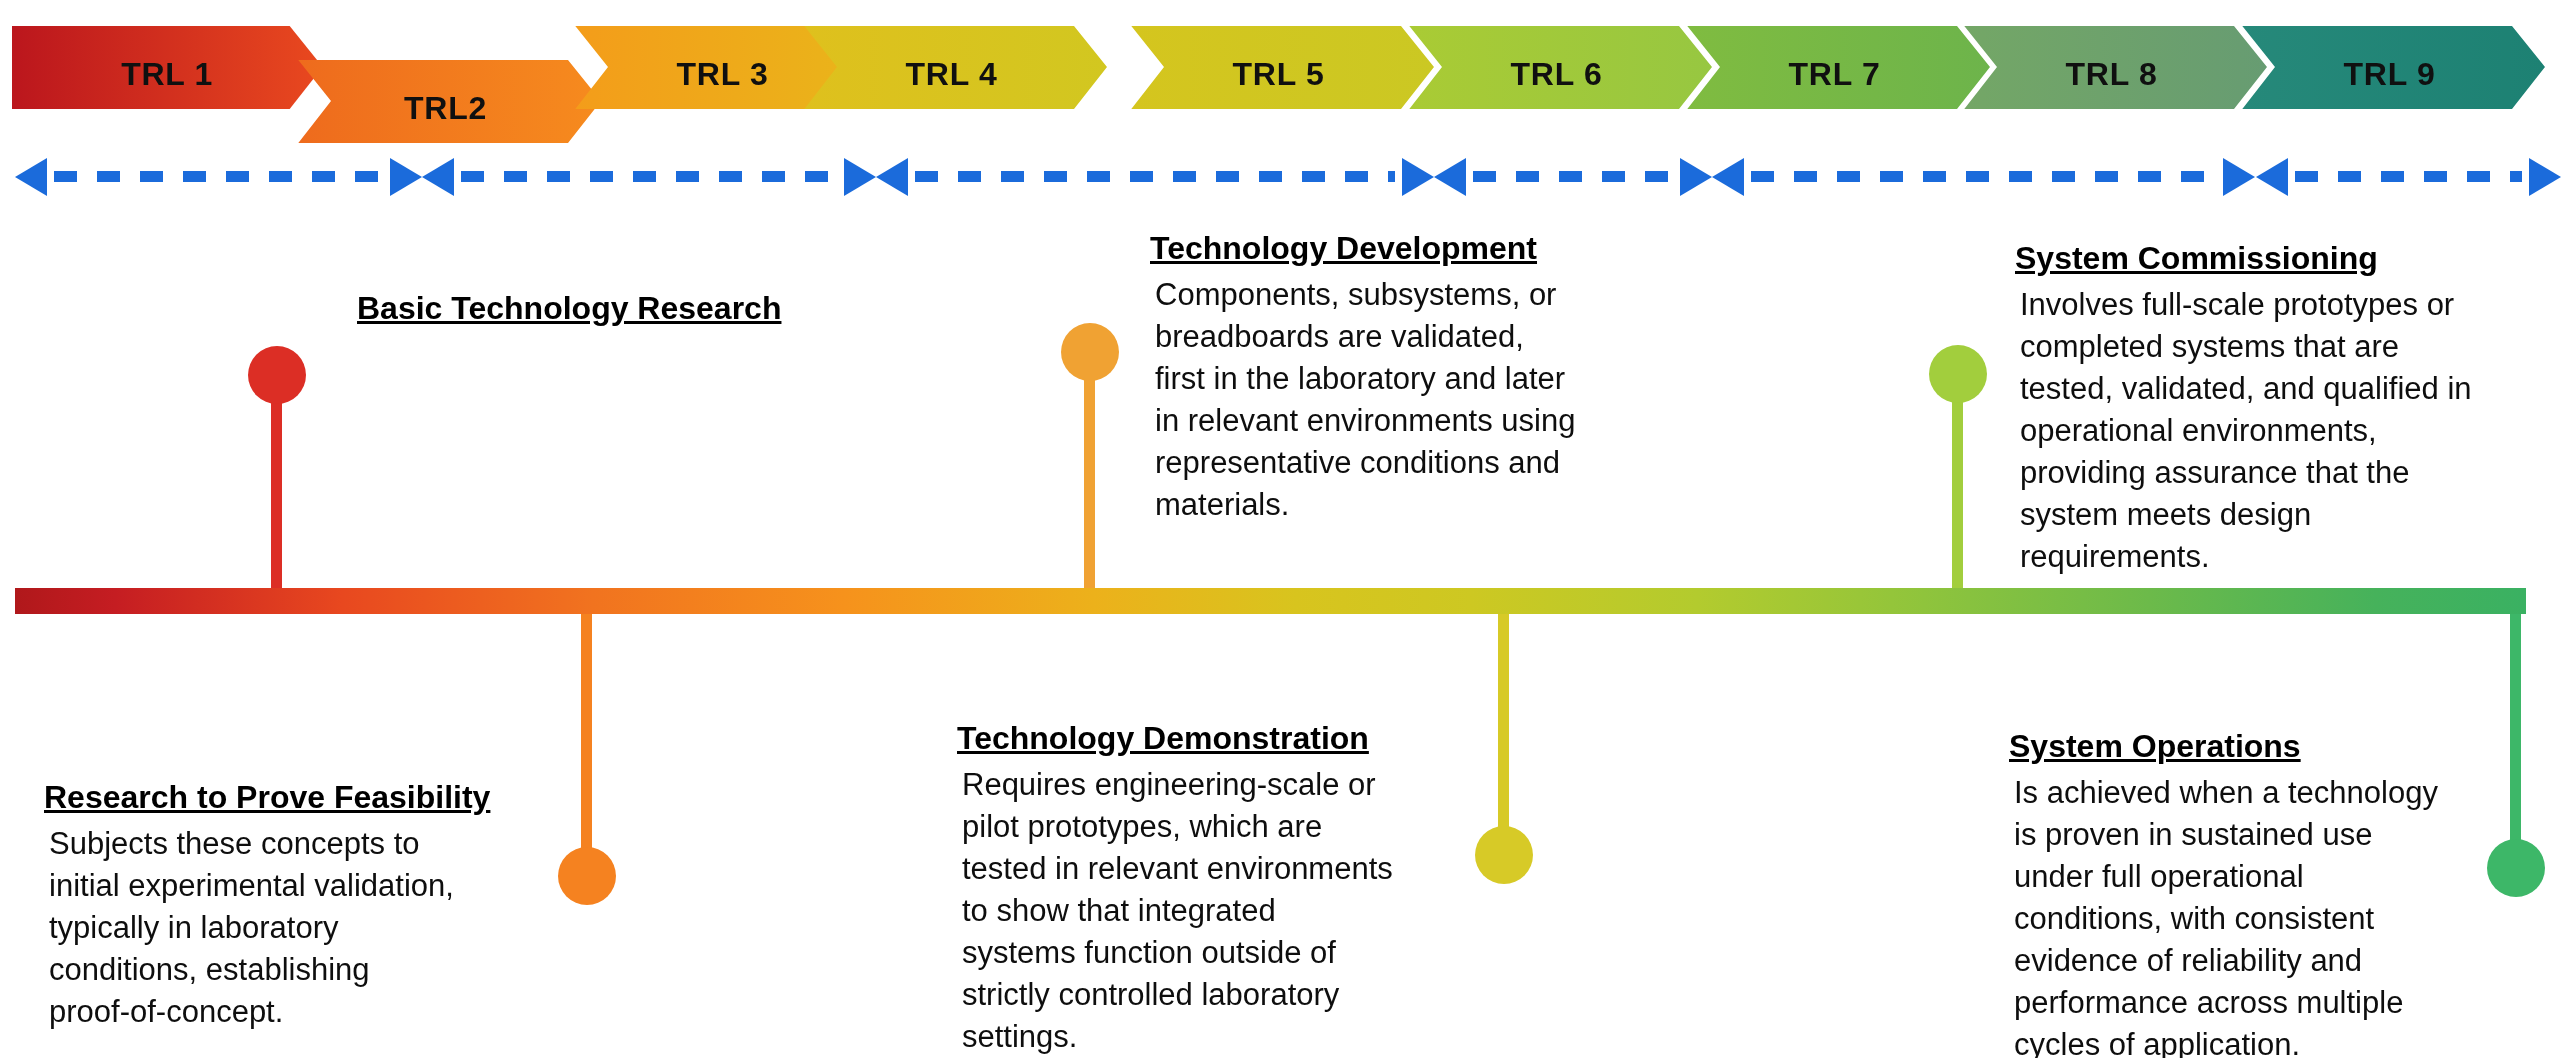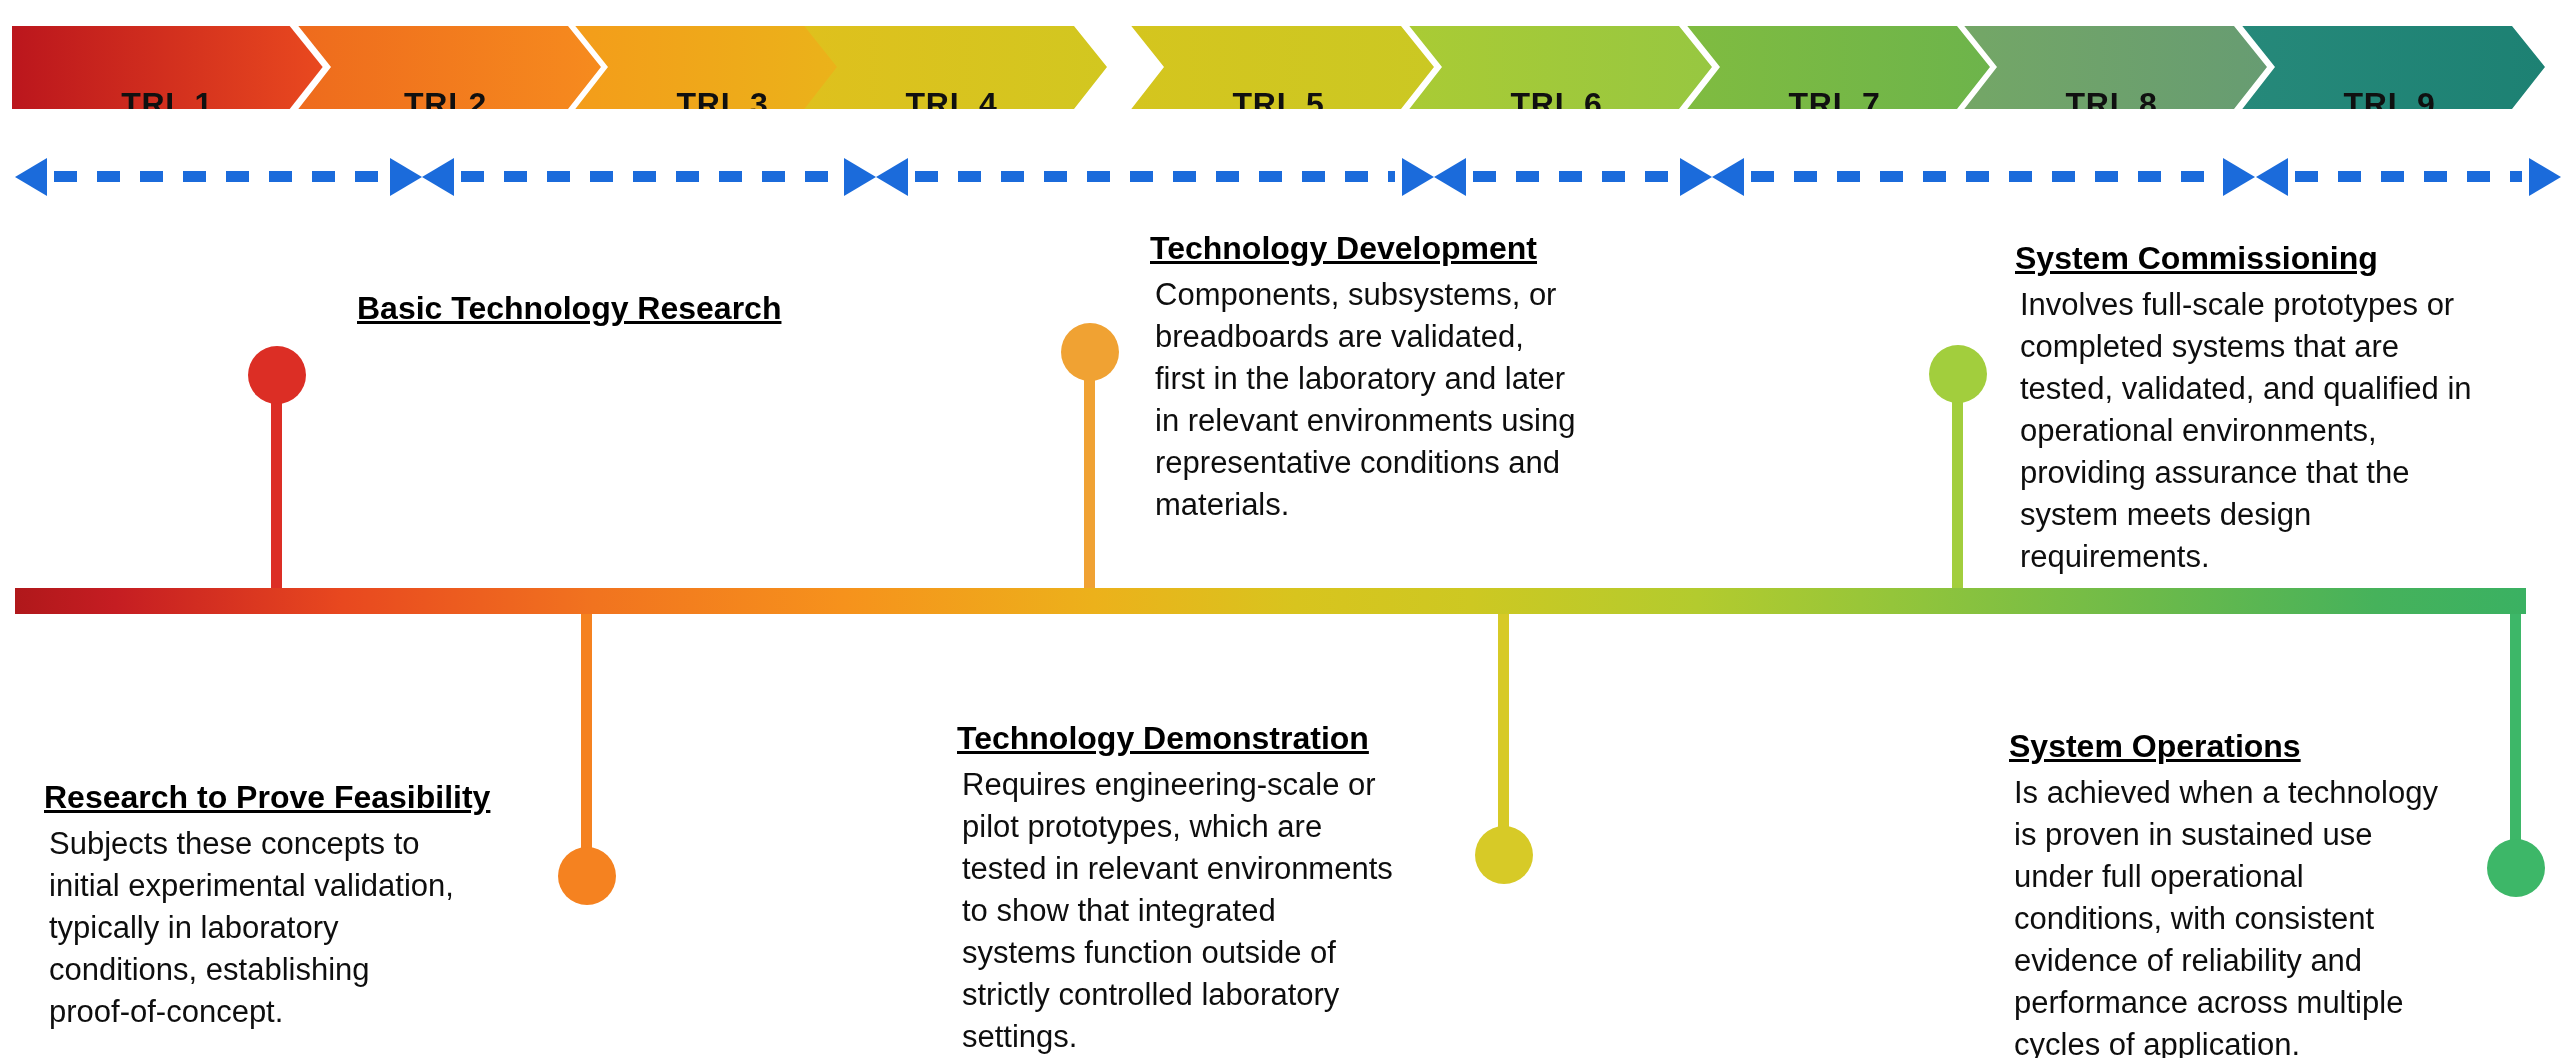--- a/index.html
+++ b/index.html
@@ -4,21 +4,21 @@
 <style>
   html,body{margin:0;padding:0;background:#ffffff;}
   .canvas{
     position:relative;width:2576px;height:1058px;background:#ffffff;overflow:hidden;
     font-family:"Liberation Sans", sans-serif;
   }
   
   .chev{
     position:absolute;top:26px;width:311px;height:97px;
     clip-path:polygon(8.3px 0,278px 0,311px 41px,278px 83px,8.3px 83px,41px 41px);
-    display:flex;align-items:flex-end;justify-content:center;
+    display:flex;align-items:center;justify-content:center;
   }
   .chev.first{clip-path:polygon(0 0,278px 0,311px 41px,278px 83px,0 83px);}
   .chev-label{font-weight:700;font-size:32px;color:#101010;letter-spacing:0.7px;}
   
   .dseg{position:absolute;top:157px;height:39px;display:flex;align-items:center;}
   .ah{display:block;width:0;height:0;border-top:19px solid transparent;border-bottom:19px solid transparent;}
   .ah.l{border-right:32px solid var(--blue,#1b6bdb);}
   .ah.r{border-left:32px solid var(--blue,#1b6bdb);}
   .dash{flex:1;height:11px;margin:0 6.9px;
     background:repeating-linear-gradient(90deg,var(--blue,#1b6bdb) 0 23.4px,transparent 23.4px 43px);}
@@ -32,21 +32,21 @@
   .callout p{margin:5px;white-space:pre-line;}
 </style>
 </head>
 <body>
 
 <div class="canvas">
 
   <div class="chev first" style="left: 11.7px; background: linear-gradient(90deg, rgb(187, 22, 29), rgb(233, 73, 31));">
       <span class="chev-label">TRL 1</span>
     </div>
-  <div class="chev" style="left: 290px; background: linear-gradient(90deg, rgb(238, 106, 29), rgb(246, 139, 30));">
+  <div class="chev" style="left: 290px; background: linear-gradient(90deg, rgb(238, 106, 29), rgb(246, 139, 30)); margin-top: 34px;">
       <span class="chev-label">TRL2</span>
     </div>
   <div class="chev" style="left: 567px; background: linear-gradient(90deg, rgb(244, 156, 26), rgb(233, 182, 26));">
       <span class="chev-label">TRL 3</span>
     </div>
   <div class="chev" style="left: 796px; background: linear-gradient(90deg, rgb(223, 192, 29), rgb(210, 199, 32));">
       <span class="chev-label">TRL 4</span>
     </div>
   <div class="chev" style="left: 1123px; background: linear-gradient(90deg, rgb(213, 197, 30), rgb(203, 200, 35));">
       <span class="chev-label">TRL 5</span>

